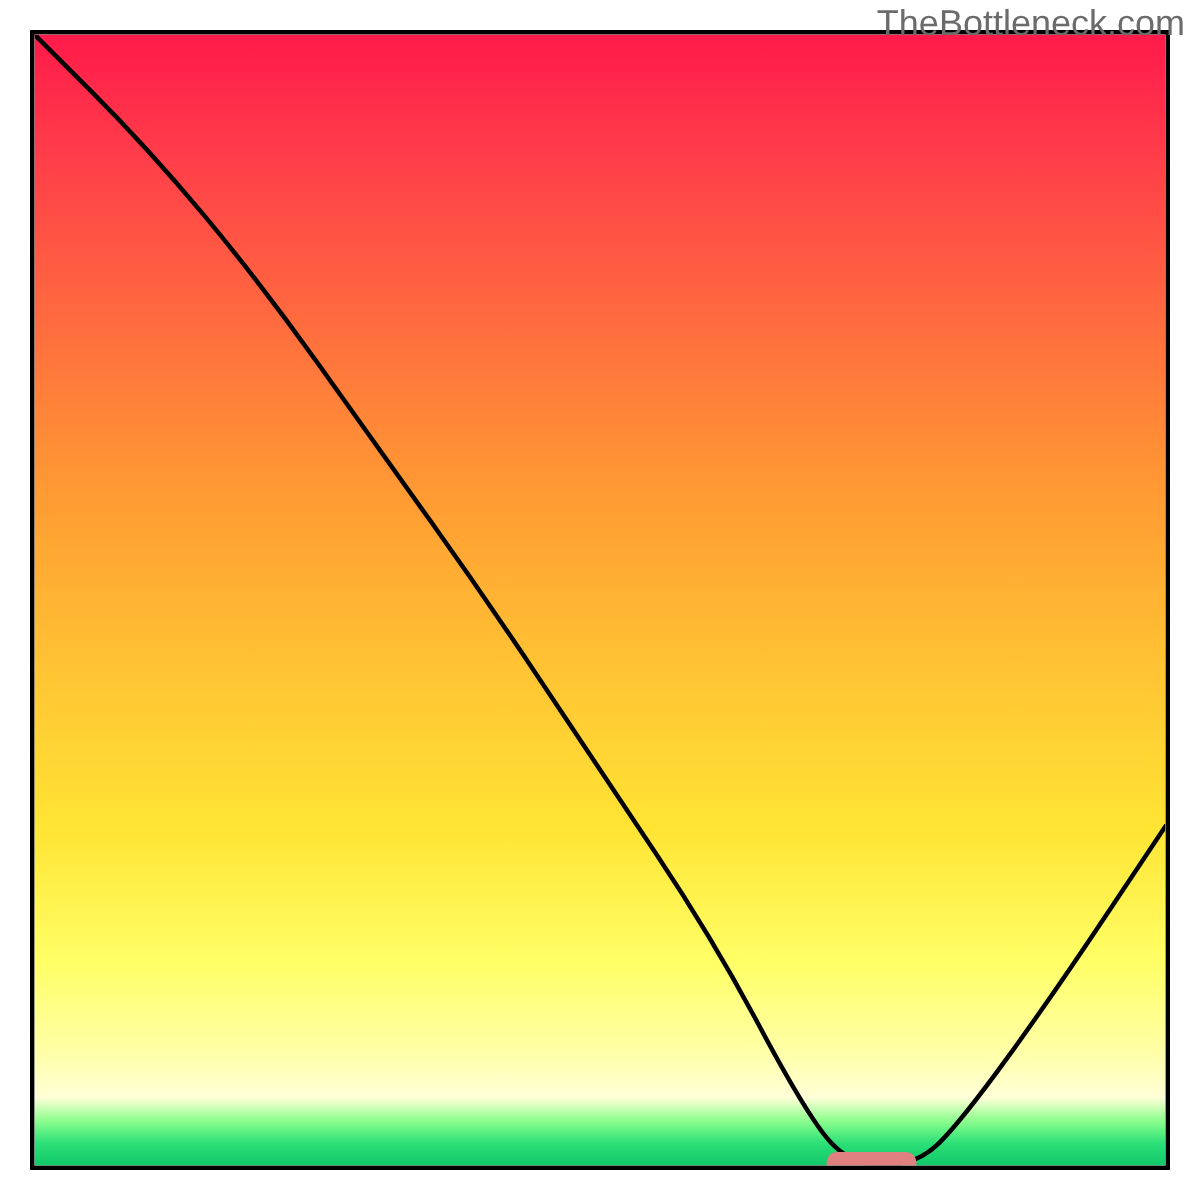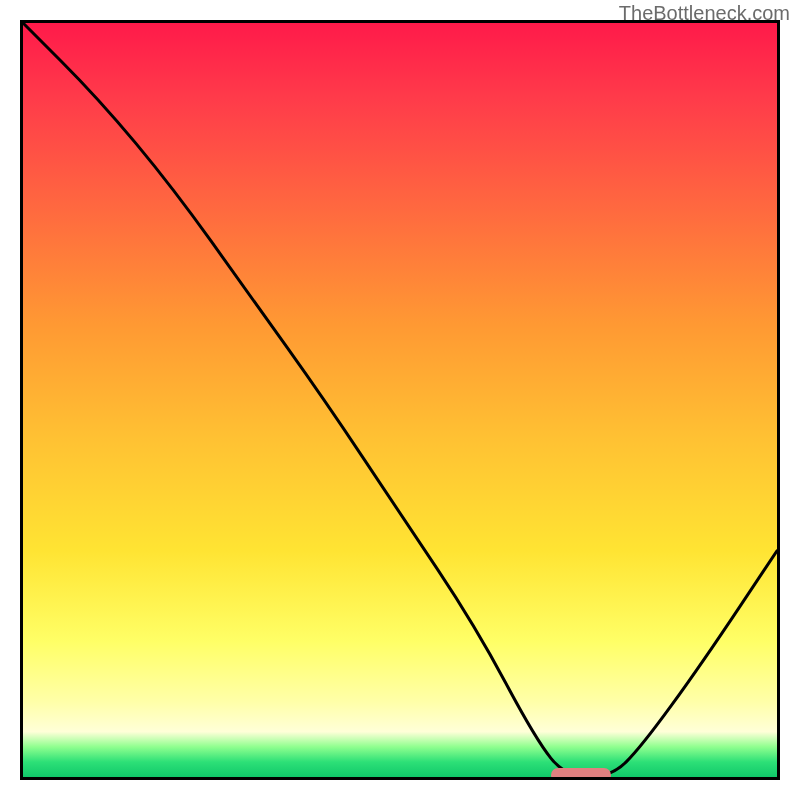--- a/index.html
+++ b/index.html
@@ -12,21 +12,21 @@
   }
   .chart-container {
     position: relative;
     width: 800px;
     height: 800px;
   }
   .watermark {
     position: absolute;
     top: 2px;
     right: 10px;
-    font-size: 20px;
+    font-size: 24px;
     color: #6b6b6b;
     z-index: 30;
     font-weight: 500;
   }
   .plot-area {
     position: absolute;
     left: 20px;
     top: 20px;
     width: 760px;
     height: 760px;

